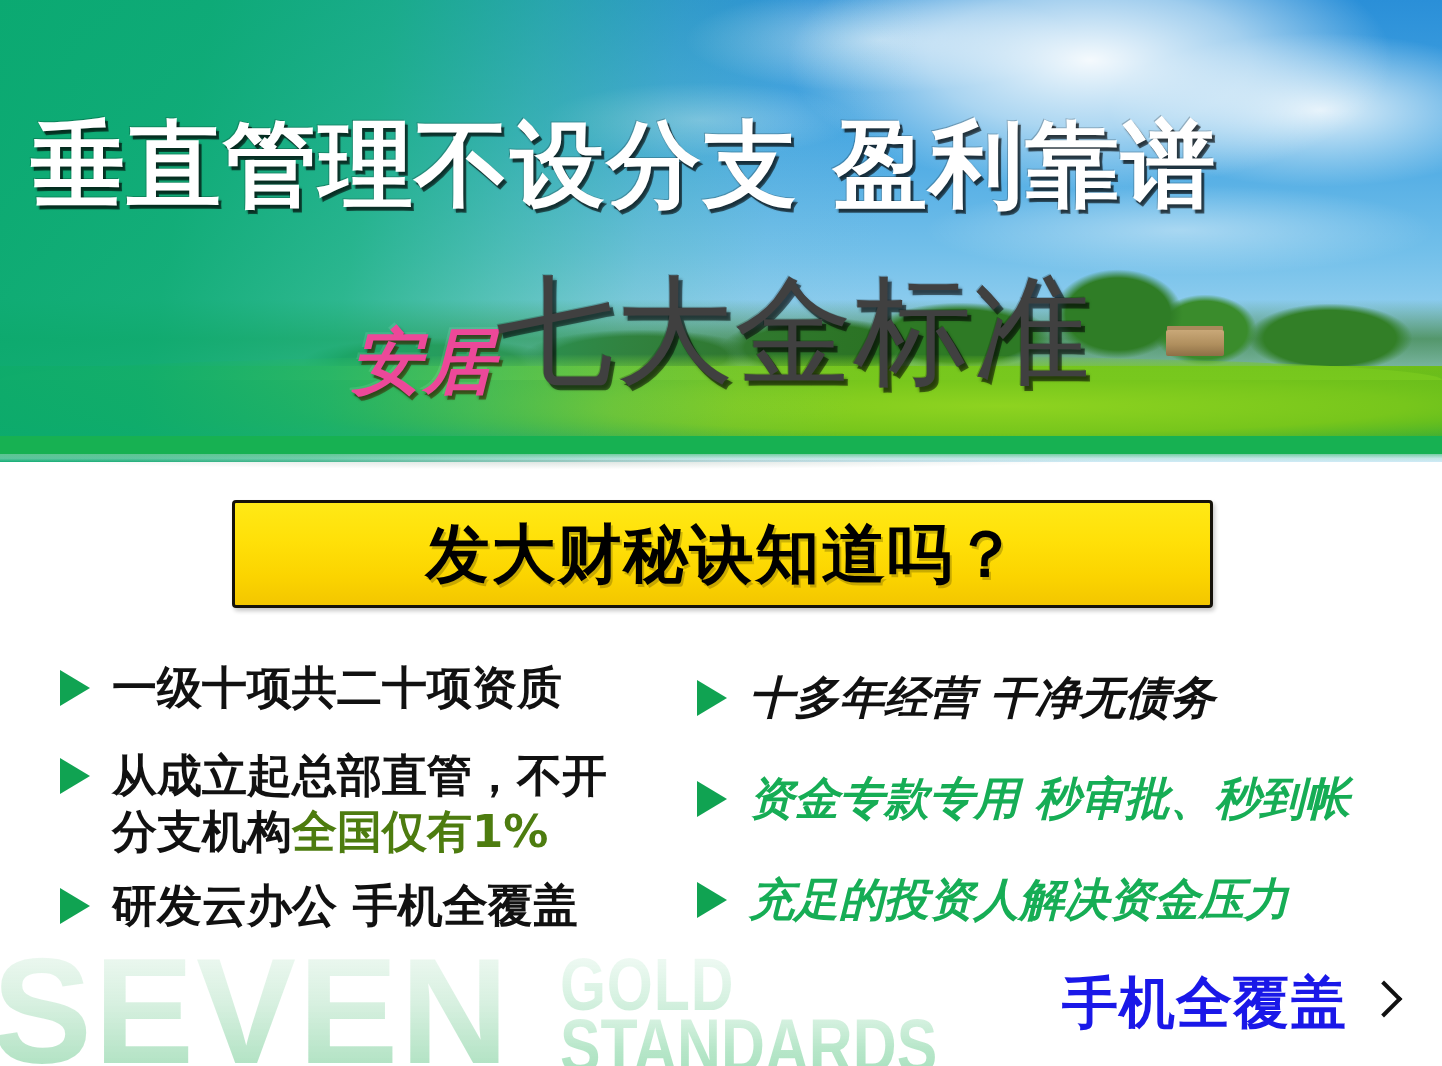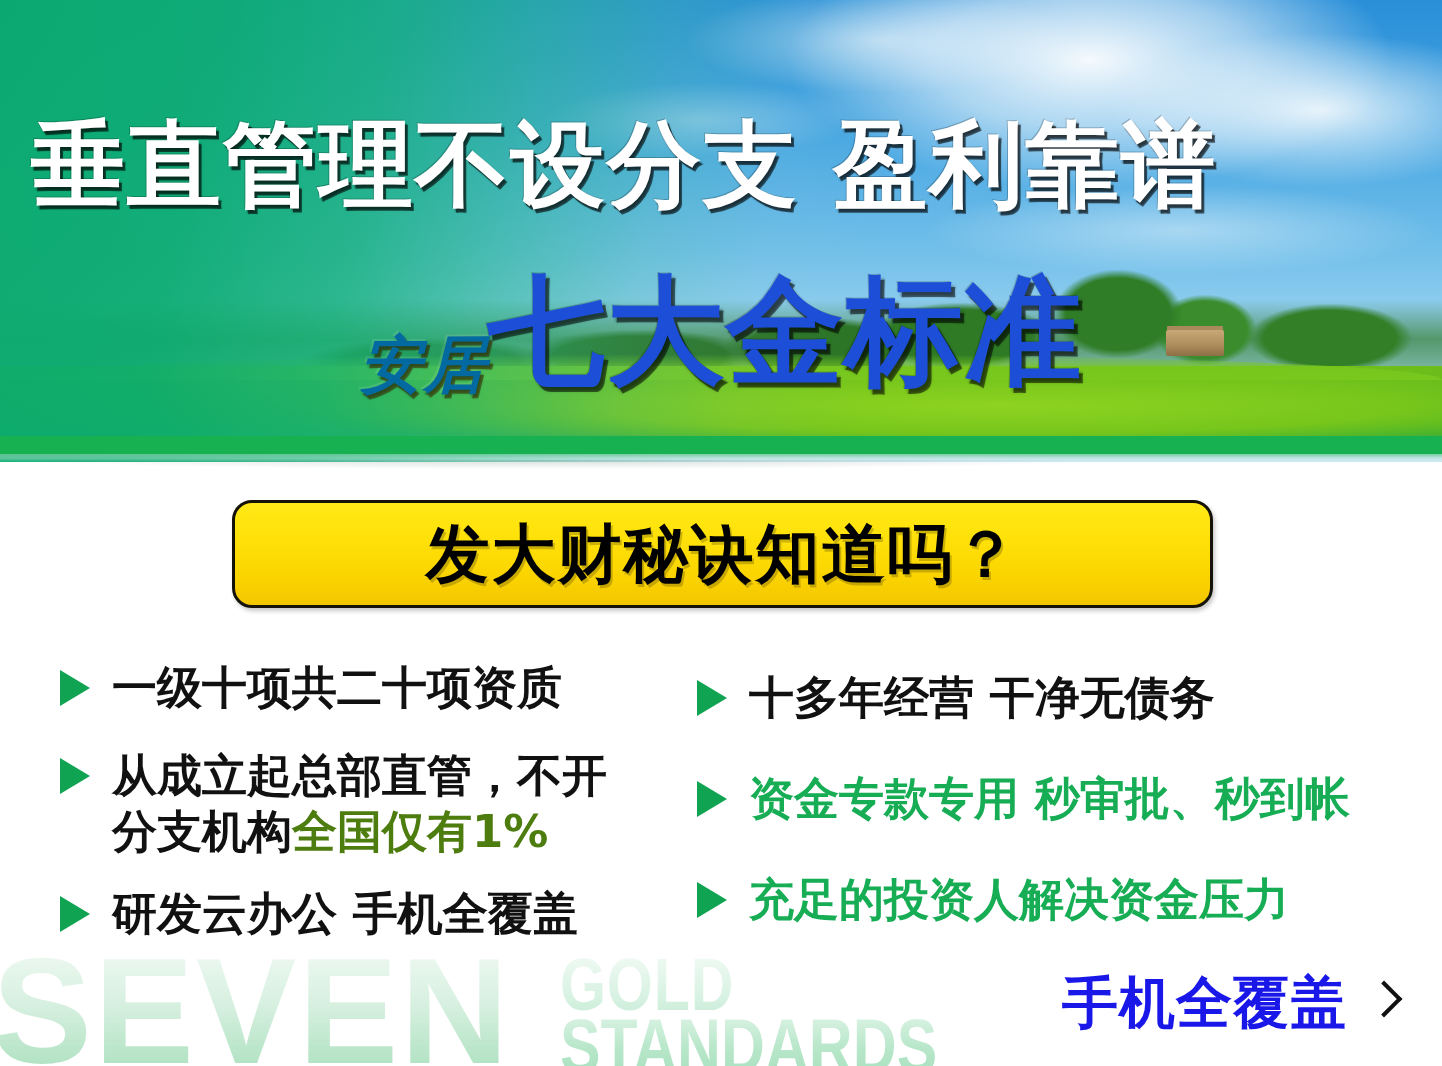--- a/index.html
+++ b/index.html
@@ -128,49 +128,49 @@
     text-align: center;
     white-space: nowrap;
     line-height: 1.0;
   }
   .headline2-anju {
     display: inline-block;
     vertical-align: -14px;
     font-family: "DejaVu Serif", "Liberation Serif", serif;
     font-weight: 700;
     font-style: italic;
-    font-size: 62px;
-    color: #0369a1;
+    font-size: 71px;
+    color: #ec4899;
     letter-spacing: 2px;
     text-shadow:
        3px 4px 0 rgba(60,45,0,.55),
        2px 3px 3px rgba(0,0,0,.40),
       -2px -2px 0 rgba(255,255,255,.10);
   }
   .headline2-main {
     display: inline-block;
     font-family: "DejaVu Sans", "Liberation Sans", sans-serif;
-    font-weight: 700;
+    font-weight: 400;
     font-size: 118px;
-    color: #1d4ed8;
+    color: #404040;
     letter-spacing: 1px;
     text-shadow:
        4px 5px 0 rgba(0,0,0,.50),
        3px 4px 3px rgba(0,0,0,.38),
       -1px -1px 0 rgba(0,0,0,.20);
   }
 
   
   .yellow-banner {
     position: absolute;
     left: 232px; top: 500px;
     width: 981px; height: 108px;
     box-sizing: border-box;
     border: 3px solid #15120a;
-    border-radius: 20px;
+    border-radius: 4px;
     background: linear-gradient(180deg, #ffe916 0%, #ffe008 38%, #fbd400 72%, #f3c600 100%);
     box-shadow: 2px 3px 4px rgba(0,0,0,.22);
     display: flex;
     align-items: center;
     justify-content: center;
   }
   .yellow-banner-text {
     font-family: "DejaVu Sans", "Liberation Sans", sans-serif;
     font-weight: 700;
     font-size: 64px;
@@ -210,22 +210,22 @@
     font-size: 45px;
     line-height: 56px;
     color: #111111;
     letter-spacing: 0px;
     white-space: pre-line;
   }
   .feature-text.green { color: #16ad55; }
   .hl-green { color: #4d7c0f; }
 
   .col-left .feature:nth-child(1) { margin-bottom: 32px; }
-  .col-left .feature:nth-child(2) { margin-bottom: 26px; }
-  .col-right .feature { margin-bottom: 45px; }
+  .col-left .feature:nth-child(2) { margin-bottom: 18px; }
+  .col-right .feature { margin-bottom: 45px; font-style: italic; }
 
   
   .watermark {
     position: absolute;
     left: 0; top: 952px;
     width: 1060px; height: 120px;
     overflow: hidden;
     pointer-events: none;
   }
   .wm-seven {

